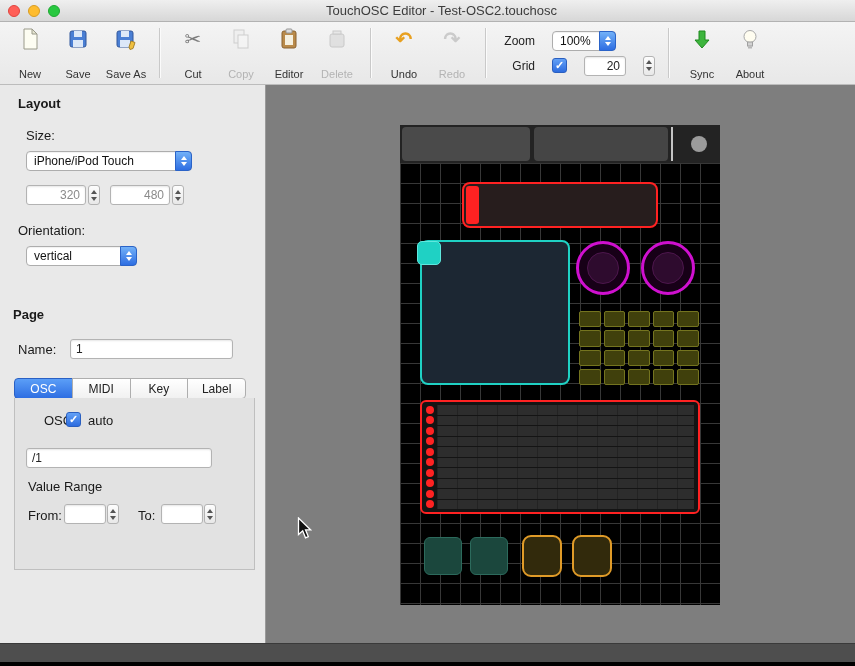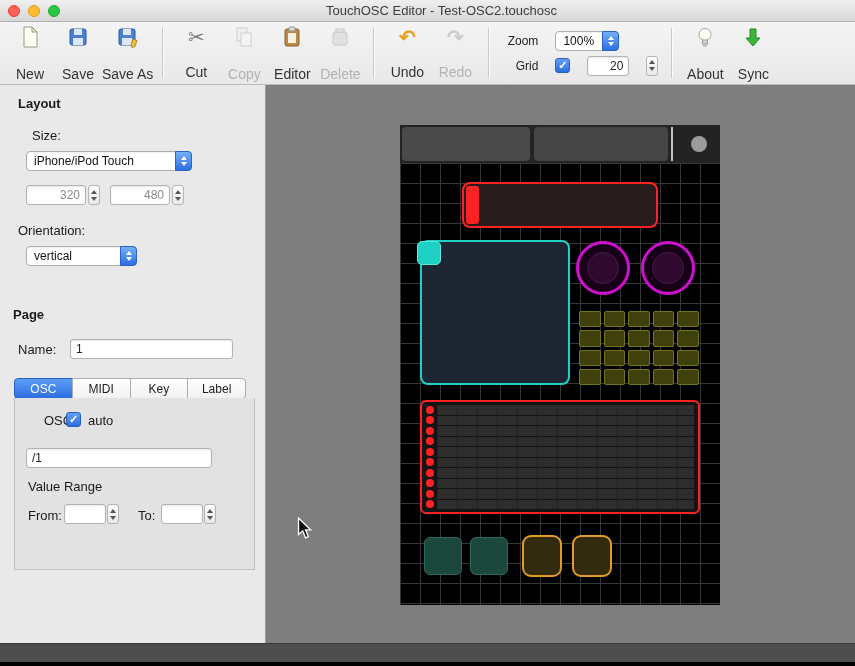--- a/index.html
+++ b/index.html
@@ -18,21 +18,21 @@
   .tl.green { background:#28c840; border:1px solid #1ea832; }
   .title { flex:1; text-align:center; font-size:13px; color:#3c3c3c;padding-left:28px; }
 
   
   .toolbar { height:63px; background:linear-gradient(#f4f4f4,#e8e8e8); border-bottom:1px solid #bcbcbc;
              display:flex; align-items:center; padding:0 6px; flex:0 0 auto; }
   .tbtn { display:flex; flex-direction:column; align-items:center; justify-content:center;
           min-width:48px; height:54px; gap:1px; border-radius:4px; }
   .ticon { height:28px; display:flex; align-items:center; justify-content:center; }
   .tglyph { font-size:20px; line-height:1; }
-  .tlabel { font-size:14px; color:#333;margin-top:16px; }
+  .tlabel { font-size:11px; color:#333;margin-top:16px; }
   .tbtn.disabled .tlabel { color:#b3b3b3; }
   .tbtn.disabled .ticon { opacity:.45; }
   .tsep { width:1px; height:50px; background:#c9c9c9; box-shadow:1px 0 0 #fbfbfb; margin:0 9px; }
 
   .tb-zg { display:flex; flex-direction:column; gap:5px; margin:0 4px; }
   .zg-row { display:flex; align-items:center; gap:17px; height:20px; }
   .zg-label { font-size:12px; color:#222; width:36px; text-align:right; }
 
   
   .field { height:20px; border:1px solid #b3b3b3; border-radius:3px; background:#fff; font-family:"Liberation Sans",sans-serif;
@@ -248,46 +248,46 @@
             <i class="dn"></i>
           </span>
       </div>
     </div>
 
     <div class="tsep"></div>
 
     <div class="tbtn">
       <span class="ticon">
         <svg width="24" height="24" viewBox="0 0 24 24">
+            <path d="M12 21l-7-8h4V4h6v9h4z" fill="#3db53d" stroke="#1f8a1f"></path>
+          </svg>
+      </span>
+      <span class="tlabel">Sync</span>
+    </div>
+
+    <div class="tbtn">
+      <span class="ticon">
+        <svg width="24" height="24" viewBox="0 0 24 24">
             <circle cx="12" cy="9.5" r="6" fill="#fffdf0" stroke="#a8a8a8"></circle>
             <rect x="9.5" y="15" width="5" height="4" fill="#d2d2d2" stroke="#a0a0a0"></rect>
             <rect x="10" y="19.5" width="4" height="2" fill="#b8b8b8"></rect>
           </svg>
       </span>
       <span class="tlabel">About</span>
     </div>
 
-    <div class="tbtn">
-      <span class="ticon">
-        <svg width="24" height="24" viewBox="0 0 24 24">
-            <path d="M12 21l-7-8h4V4h6v9h4z" fill="#3db53d" stroke="#1f8a1f"></path>
-          </svg>
-      </span>
-      <span class="tlabel">Sync</span>
-    </div>
-
   </div>
 
   <div class="main">
 
     <div class="sidebar">
 
       <div class="sb-abs sb-header" style="left:18px;top:11px">Layout</div>
 
-      <div class="sb-abs" style="left:32px;top:43px">Size:</div>
+      <div class="sb-abs" style="left:26px;top:43px">Size:</div>
       <div class="sb-abs combo" style="left:26px;top:66px;width:166px">
         <span class="combo-val">iPhone/iPod Touch</span>
         <span class="combo-cap">
             <i class="cu"></i>
             <i class="cd"></i>
           </span>
       </div>
 
       <input class="sb-abs field" style="left: 26px; top: 100px; width: 60px; text-align: right; color: rgb(138, 138, 138);" value="320">
       <span class="sb-abs stepper" style="left:88px;top:100px">

